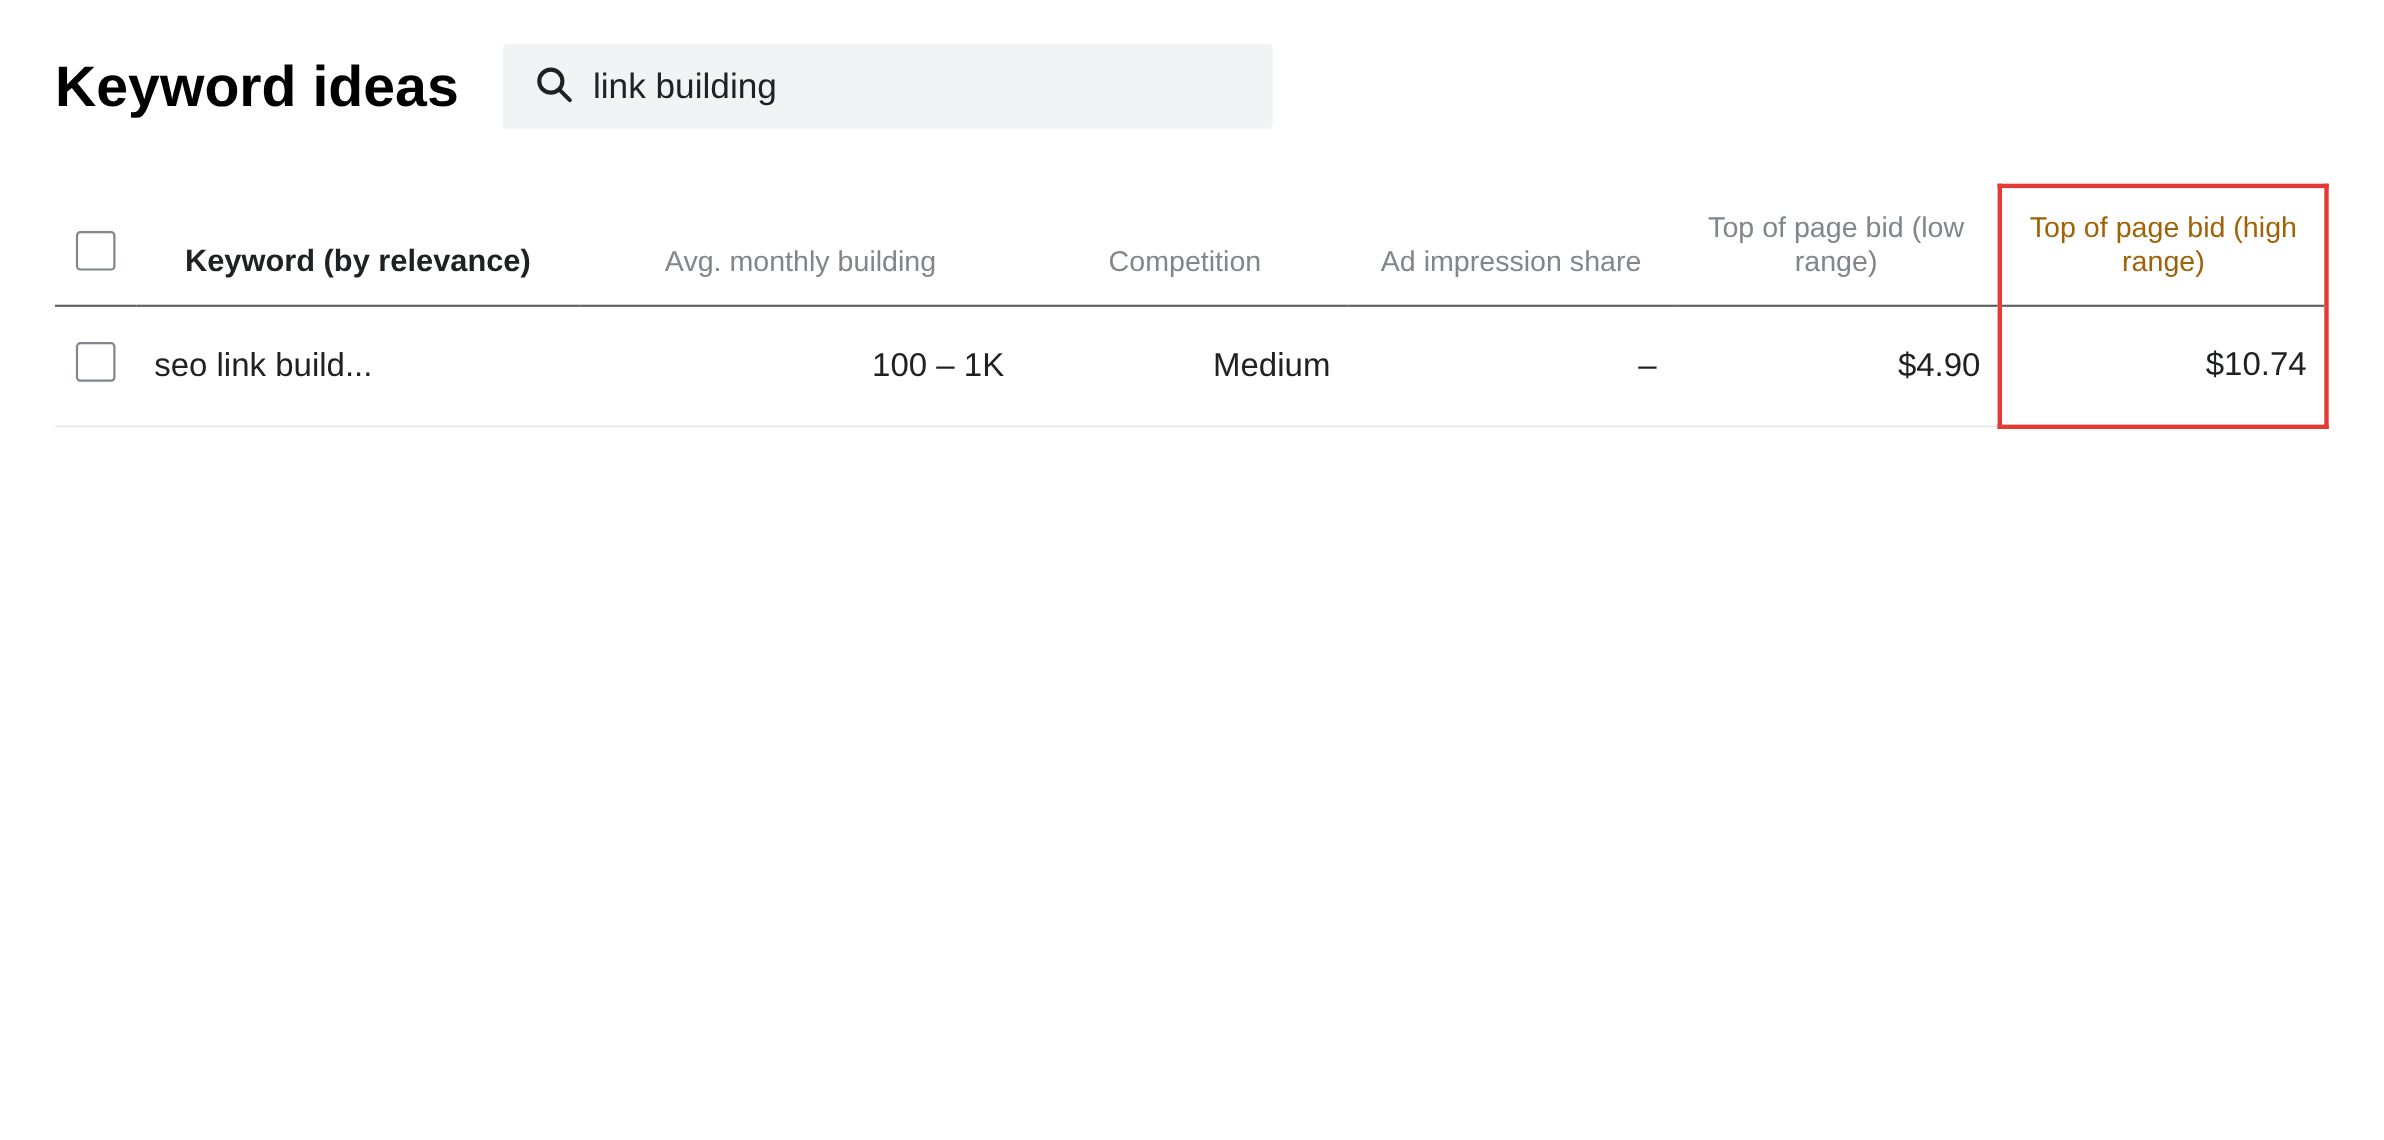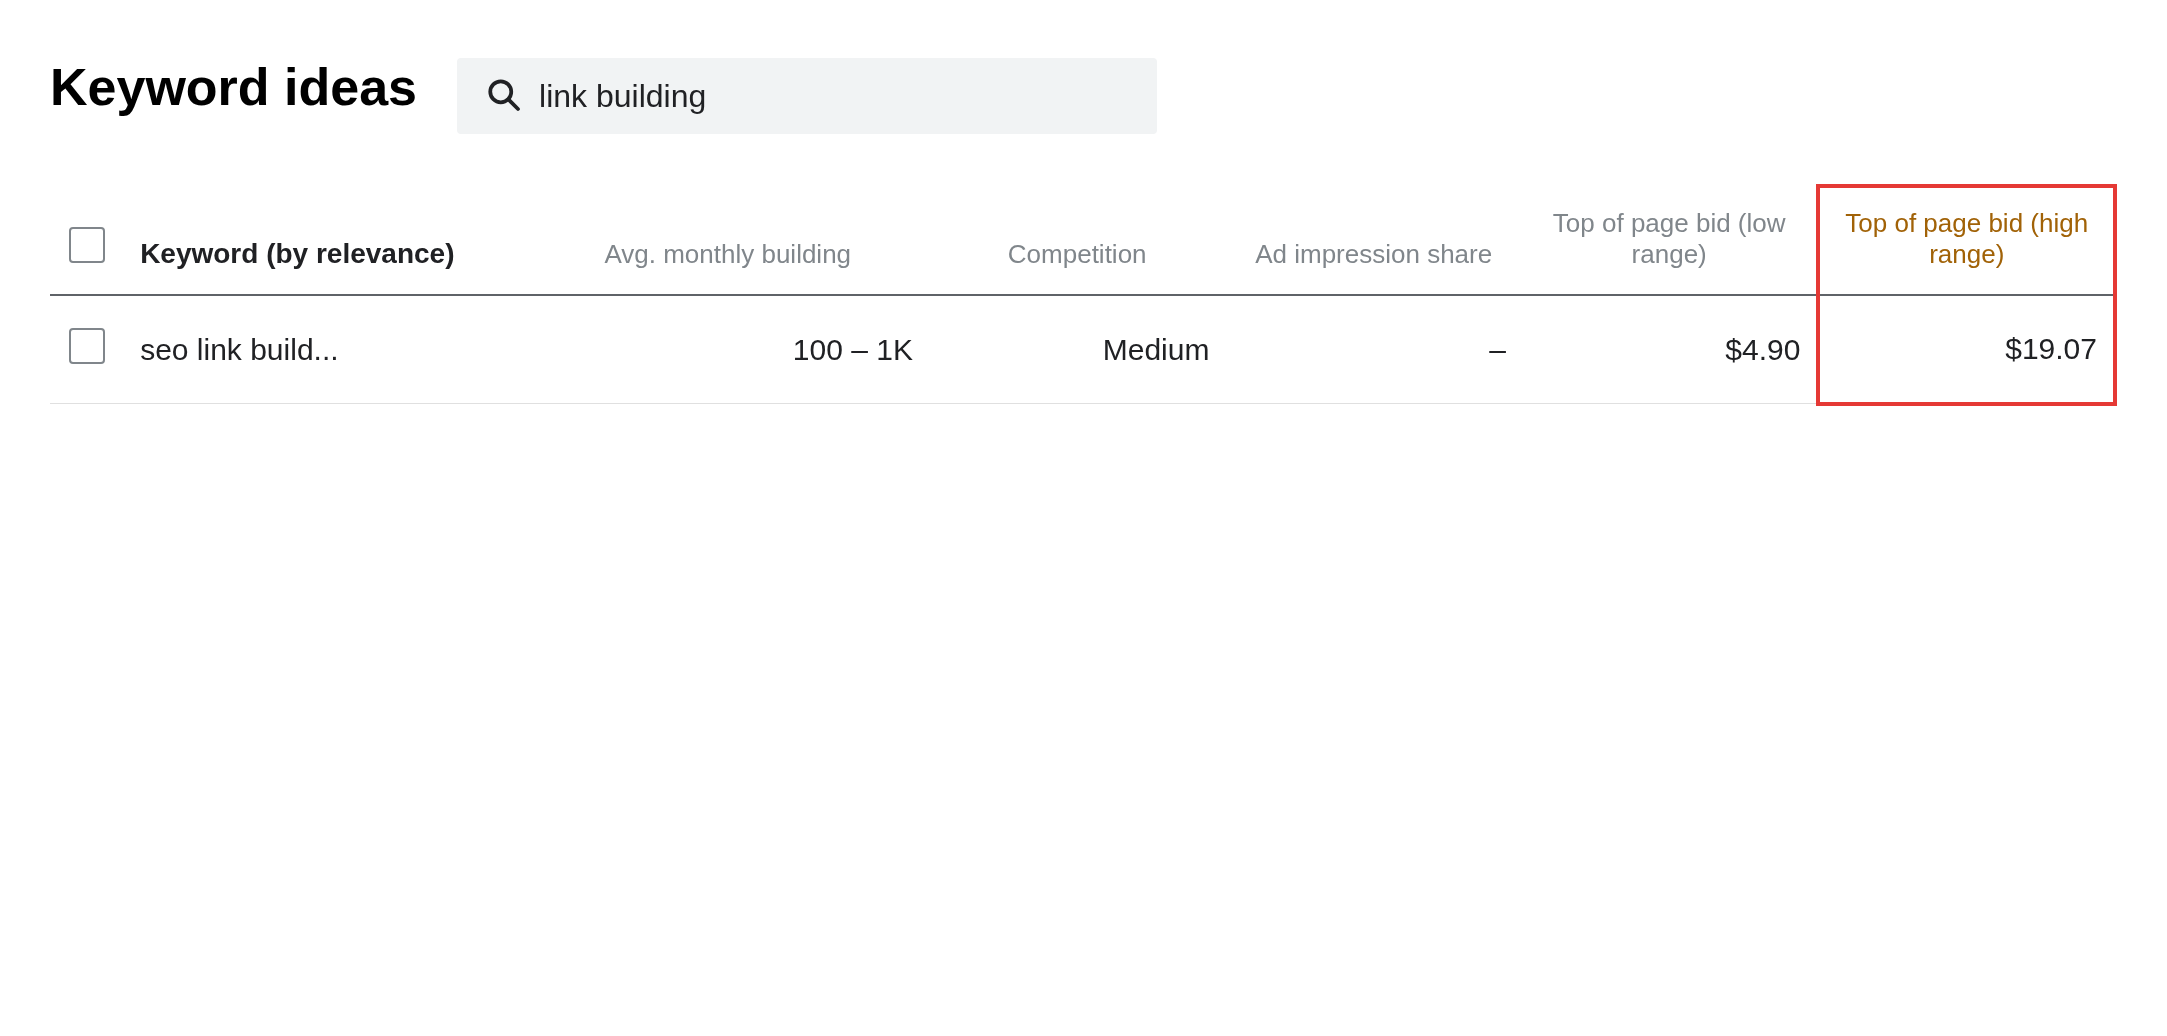--- a/index.html
+++ b/index.html
@@ -31,21 +31,20 @@
     }
 
     .search-box {
       display: flex;
       align-items: center;
       background: #f1f3f4;
       border-radius: 4px;
       padding: 18px 28px;
       gap: 18px;
       width: 700px;
-      margin-top: 18px;
     }
 
     .search-icon-svg {
       width: 36px;
       height: 36px;
       flex-shrink: 0;
     }
 
     .search-input {
       background: transparent;
@@ -69,21 +68,21 @@
     col.col-check  { width: 70px; }
     col.col-kw     { width: 380px; }
     col.col-avg    { width: 380px; }
     col.col-comp   { width: 280px; }
     col.col-imp    { width: 280px; }
     col.col-low    { width: 280px; }
     col.col-high   { width: 280px; }
 
     thead tr th {
       padding: 20px 16px 24px;
-      text-align: left;
+      text-align: center;
       font-size: 26px;
       font-weight: 400;
       color: #80868b;
       vertical-align: bottom;
       border-bottom: 2px solid #5f6368;
     }
 
     thead tr th.col-check-header {
       text-align: center;
       padding-left: 4px;
@@ -201,17 +200,17 @@
     <tbody id="table-body">
         <tr>
       <td class="center-align">
         <span class="checkbox"></span>
       </td>
       <td>seo link build...</td>
       <td class="right-align">100 – 1K</td>
       <td class="right-align">Medium</td>
       <td class="right-align dash">–</td>
       <td class="right-align">$4.90</td>
-      <td class="right-align highlighted-col">$19.07</td>
+      <td class="right-align highlighted-col">$10.74</td>
     </tr>
       </tbody>
   </table>
 </div>
 
 </body></html>

